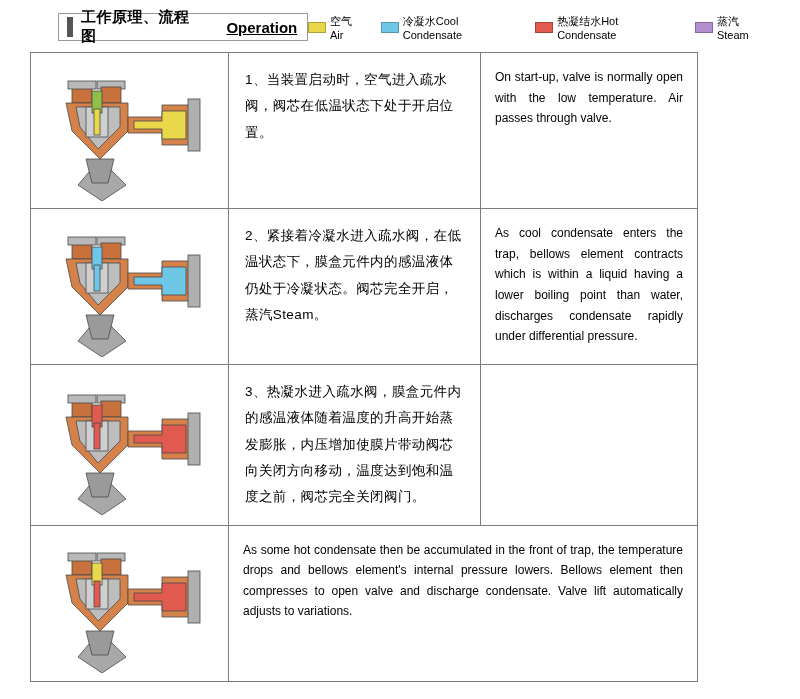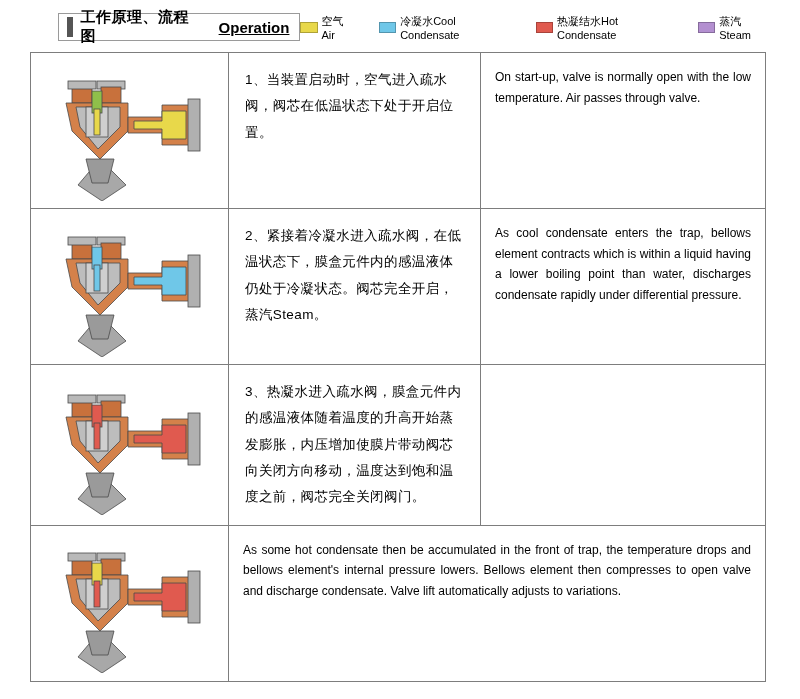--- a/index.html
+++ b/index.html
@@ -52,39 +52,39 @@
     font-size: 15px;
     font-weight: bold;
     margin-left: 24px;
     text-decoration: underline;
   }
 
   .legend {
     display: flex;
     align-items: center;
     margin-left: auto;
-    gap: 24px;
+    gap: 16px;
   }
   .legend-item {
     display: flex;
     align-items: center;
     font-size: 11px;
   }
   .legend-swatch {
     width: 16px;
     height: 9px;
     margin-right: 4px;
     border: 1px solid rgba(0,0,0,0.25);
   }
 
   
   .table {
     border: 1px solid #7d7d7d;
     border-bottom: none;
-    width: 736px;
+    width: 668px;
     box-sizing: border-box;
   }
   .row {
     display: flex;
     border-bottom: 1px solid #7d7d7d;
     min-height: 155px;
   }
   .cell-img {
     width: 198px;
     box-sizing: border-box;

